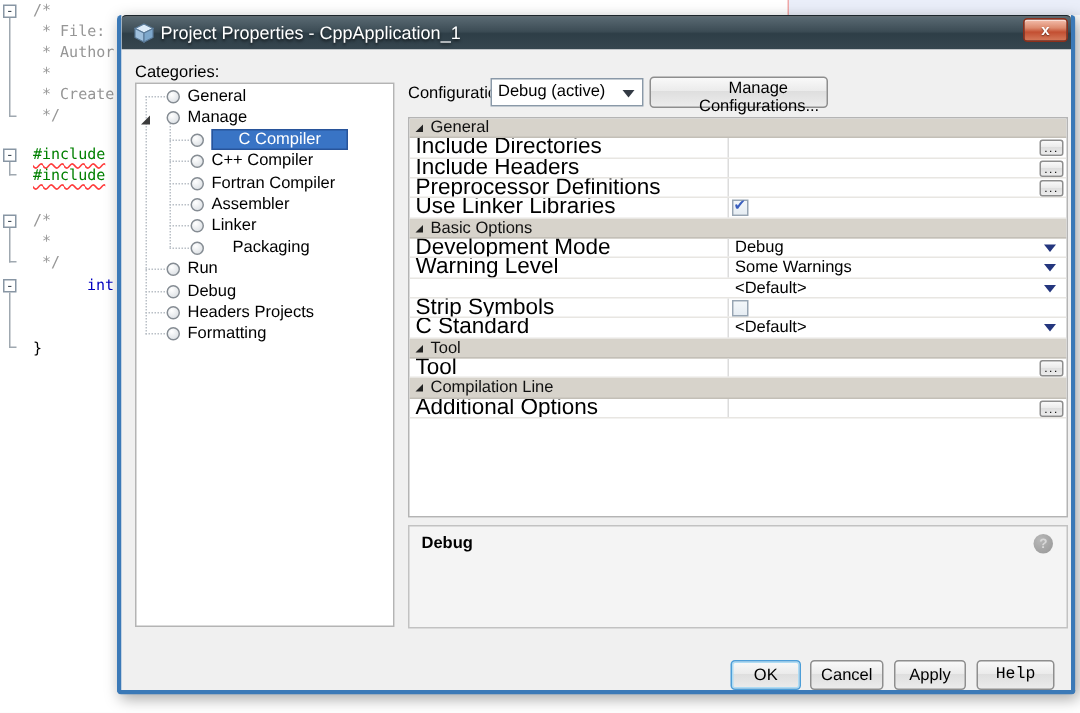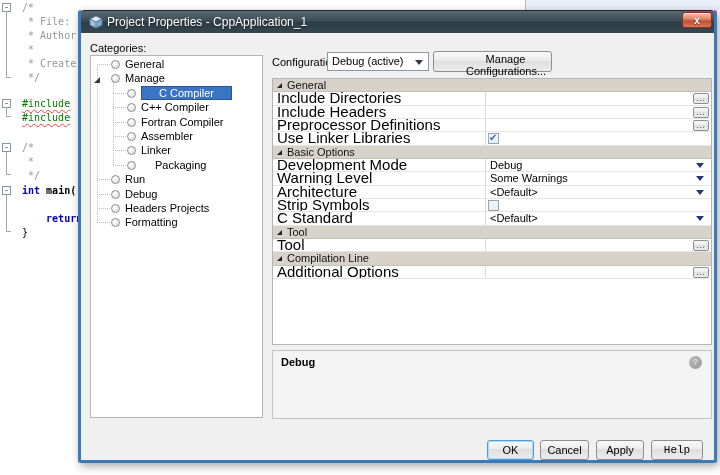--- a/index.html
+++ b/index.html
@@ -5,21 +5,21 @@
   html,body{margin:0;padding:0;background:#fff;}
   .stage{position:relative;width:720px;height:475px;background:#ffffff;overflow:hidden;
          font-family:"Liberation Sans",sans-serif;-webkit-font-smoothing:antialiased;}
 
   
   .editor{position:absolute;left:0;top:0;width:90px;height:475px;background:#fff;overflow:hidden;z-index:1;}
   .code-line{position:absolute;left:22px;white-space:pre;font-family:"DejaVu Sans Mono",monospace;
              font-size:10px;line-height:12px;color:#000;}
   .cmt{color:#969696;}
   .dir{color:#008000;text-decoration:underline wavy #ff3b3b;text-decoration-thickness:1px;text-underline-offset:2px;}
-  .kw{color:#0000c0;font-weight:bold;}
+  .kw{color:#0000c0;font-weight:normal;margin-left:36px;}
   .fn{color:#000;font-weight:bold;}
   .fold-box{position:absolute;left:2px;width:9px;height:9px;box-sizing:border-box;border:1px solid #8896a4;
             background:#fff;font-size:9px;line-height:6px;text-align:center;color:#33404d;cursor:pointer;}
   .fold-line{position:absolute;left:6px;width:5px;box-sizing:border-box;
              border-left:1px solid #9fa8b0;border-bottom:1px solid #9fa8b0;}
   .margin-line{position:absolute;left:525px;top:0;width:1px;height:10px;background:#f0a8a8;}
   .pale-area{position:absolute;left:526px;top:0;width:194px;height:10px;background:#eaeef9;}
 
   
   .dialog{position:absolute;left:78px;top:10px;width:639px;height:453px;box-sizing:border-box;
@@ -248,21 +248,20 @@
         <div class="sheet-row sheet-header"><span class="tri"></span><span>Basic Options</span></div>
         <div class="sheet-row prop-row">
           <div class="prop-label">Development Mode</div>
           <div class="prop-value"><span>Debug</span><span class="combo-arrow"></span></div>
         </div>
         <div class="sheet-row prop-row">
           <div class="prop-label">Warning Level</div>
           <div class="prop-value"><span>Some Warnings</span><span class="combo-arrow"></span></div>
         </div>
         <div class="sheet-row prop-row">
-          <div class="prop-label">Architecture</div>
           <div class="prop-value"><span>&lt;Default&gt;</span><span class="combo-arrow"></span></div>
         </div>
         <div class="sheet-row prop-row">
           <div class="prop-label">Strip Symbols</div>
           <div class="prop-value">
             <span class="checkbox"></span>
           </div>
         </div>
         <div class="sheet-row prop-row">
           <div class="prop-label">C Standard</div>

